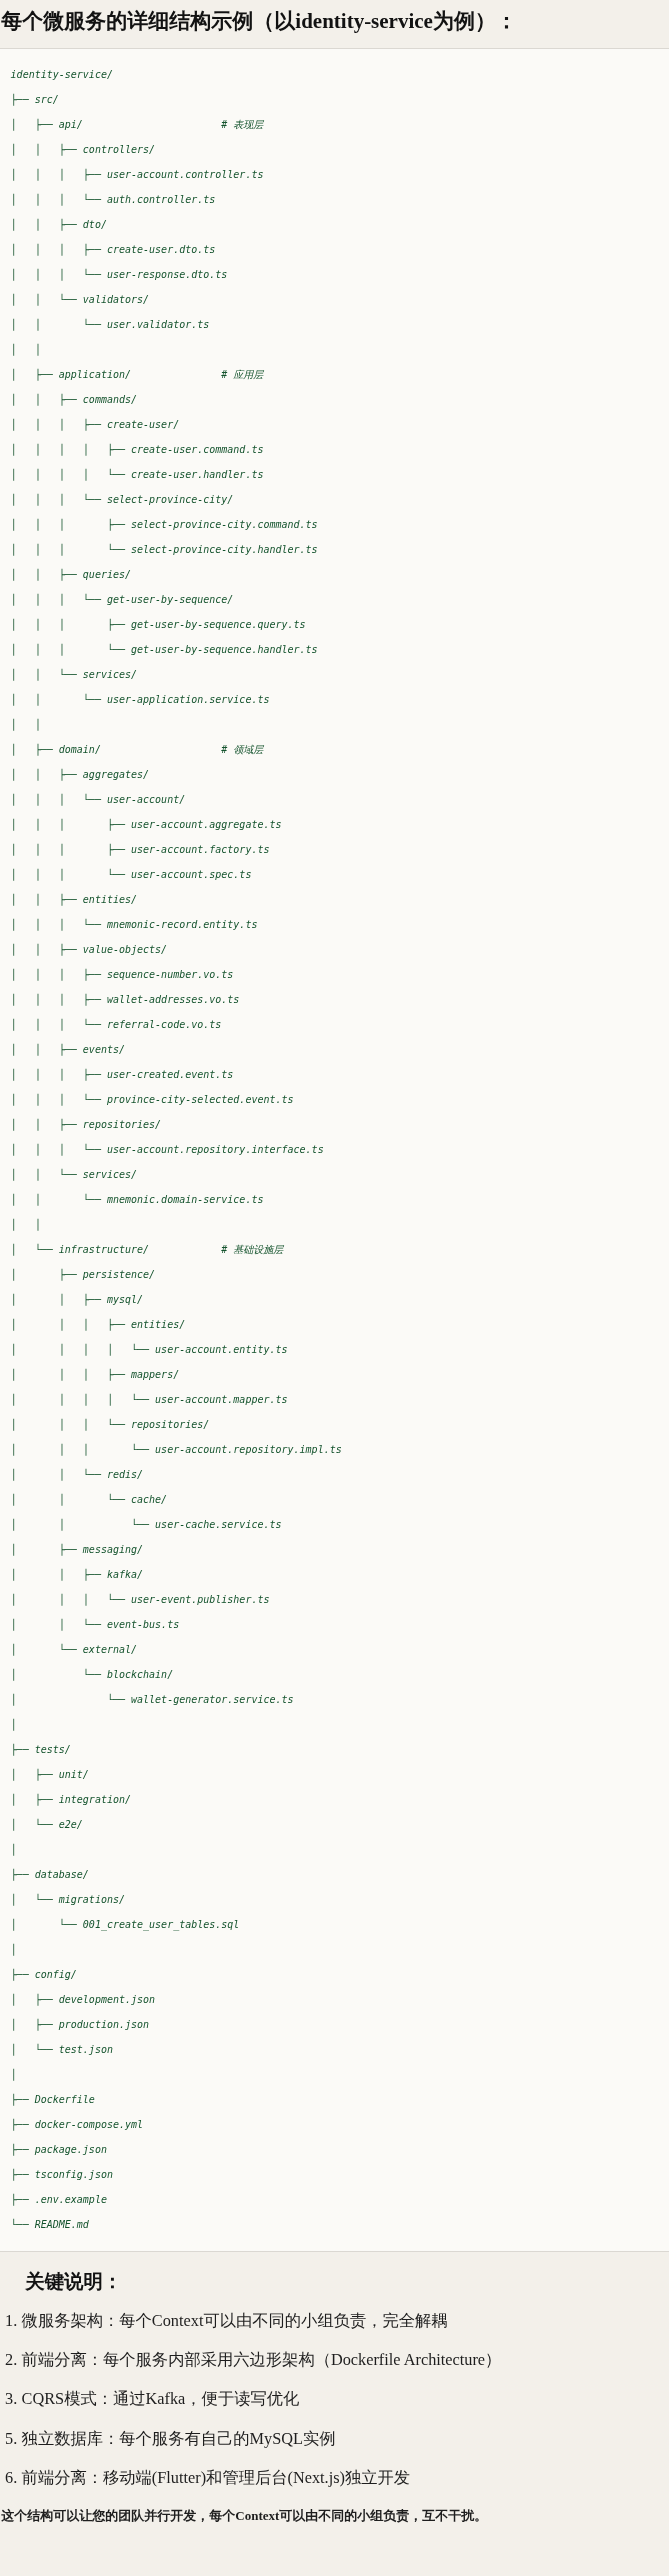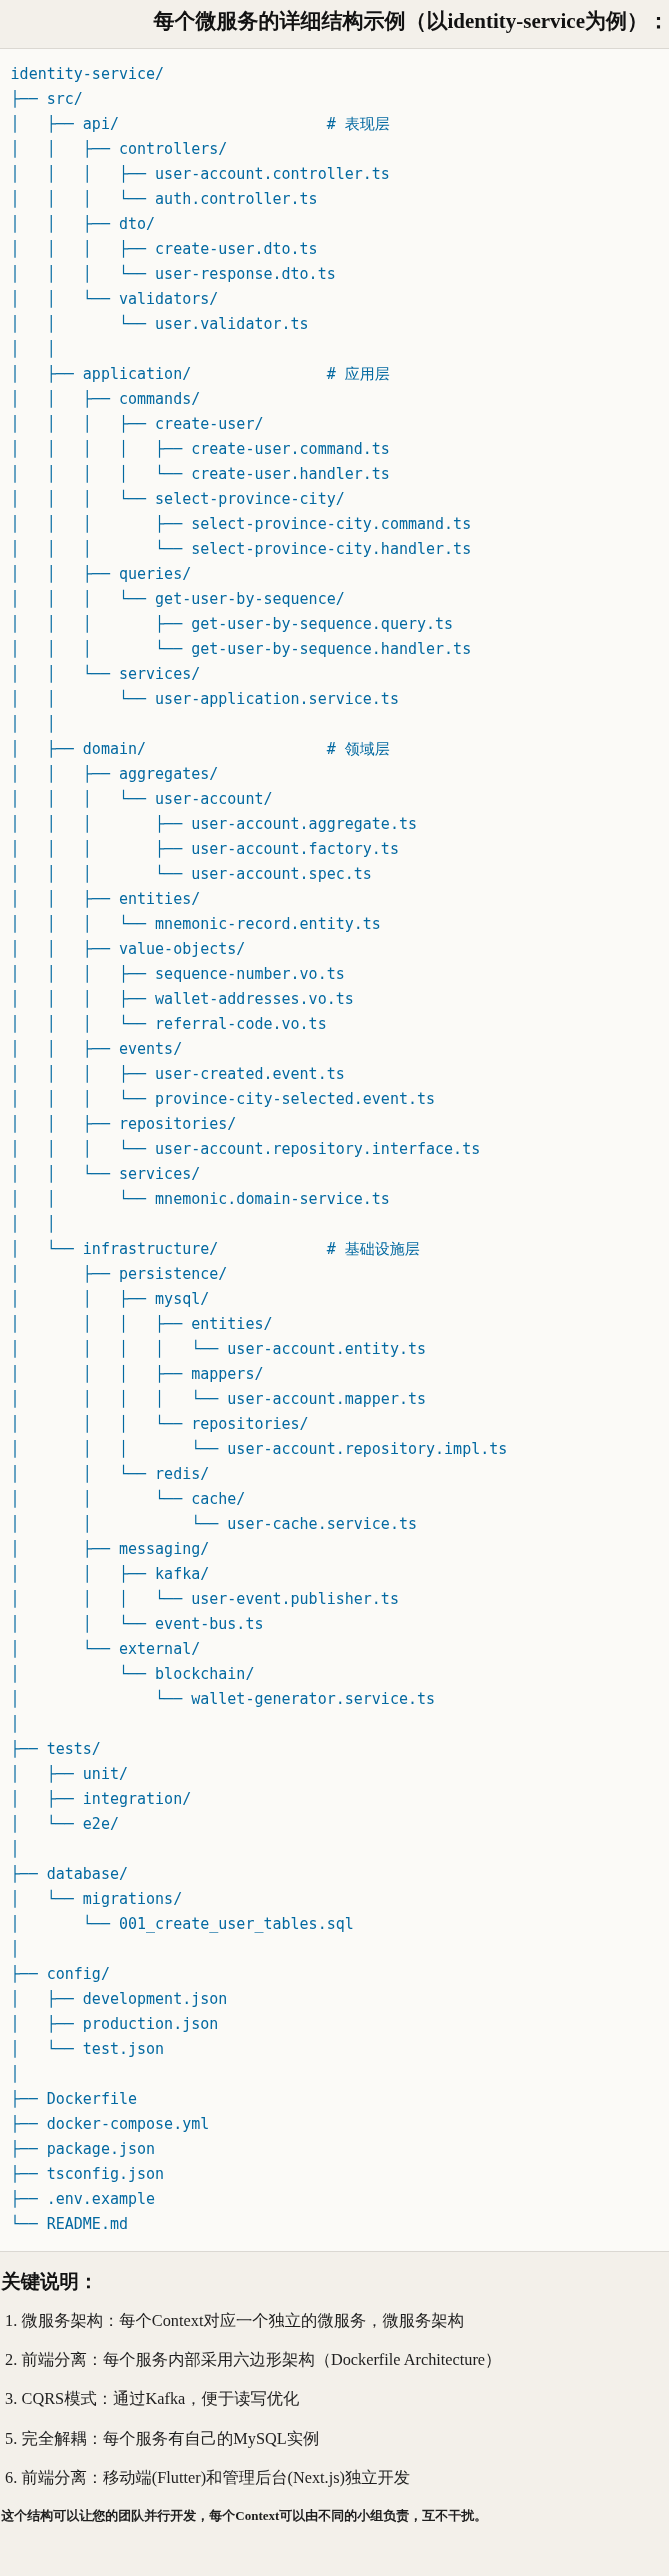--- a/index.html
+++ b/index.html
@@ -15,41 +15,42 @@
     font-family: "Liberation Serif", "DejaVu Serif", serif;
     color: #1e1e1e;
   }
   .page-title {
     margin: 7.5px 0 0 1.3px;
     font-size: 21px;
     line-height: 27.5px;
     font-weight: 700;
     color: #121212;
     font-family: "Liberation Serif", "DejaVu Serif", serif;
-    text-align: right;
   }
   .code-block {
     margin: 12.5px 0 0 0;
     padding: 13px 10px 14.4px 10.6px;
     background: #fbfaf7;
     border-top: 0.6px solid #dbd8d2;
     border-bottom: 0.6px solid #dbd8d2;
     font-family: "DejaVu Sans Mono", "Liberation Mono", monospace;
-    font-size: 15px;
+    font-size: 10px;
     line-height: 25px;
-    color: #0369a1;
+    color: #14532d;
     white-space: pre;
     overflow: hidden;
+    font-style: italic;
   }
   .notes-heading {
     margin: 17.5px 0 0 1.3px;
     font-size: 19.4px;
     line-height: 25px;
     font-weight: 700;
     color: #121212;
+    padding-left: 24px;
   }
   .note-item {
     margin: 19.4px 0 0 5px;
     font-size: 16.3px;
     line-height: 20px;
   }
   .note-item.first {
     margin-top: 16.3px;
   }
   .note-number {
@@ -155,34 +156,34 @@
 ├── docker-compose.yml
 ├── package.json
 ├── tsconfig.json
 ├── .env.example
 └── README.md</pre>
 
 <div class="notes-section">
   <h2 class="notes-heading">关键说明：</h2>
 
   <div class="note-item first">
-    <span class="note-number">1.</span><span class="note-label">微服务架构</span><span class="note-text">：每个Context对应一个独立的微服务，微服务架构</span>
+    <span class="note-number">1.</span><span class="note-label">微服务架构</span><span class="note-text">：每个Context可以由不同的小组负责，完全解耦</span>
   </div>
 
   <div class="note-item">
     <span class="note-number">2.</span><span class="note-label">前端分离</span><span class="note-text">：每个服务内部采用六边形架构（Dockerfile Architecture）</span>
   </div>
 
   <div class="note-item">
     <span class="note-number">3.</span><span class="note-label">CQRS模式</span><span class="note-text">：通过Kafka，便于读写优化</span>
   </div>
 
 
   <div class="note-item">
-    <span class="note-number">5.</span><span class="note-label">完全解耦</span><span class="note-text">：每个服务有自己的MySQL实例</span>
+    <span class="note-number">5.</span><span class="note-label">独立数据库</span><span class="note-text">：每个服务有自己的MySQL实例</span>
   </div>
 
   <div class="note-item">
     <span class="note-number">6.</span><span class="note-label">前端分离</span><span class="note-text">：移动端(Flutter)和管理后台(Next.js)独立开发</span>
   </div>
 
   <p class="closing-paragraph">这个结构可以让您的团队并行开发，每个Context可以由不同的小组负责，互不干扰。</p>
 </div>
 
 

